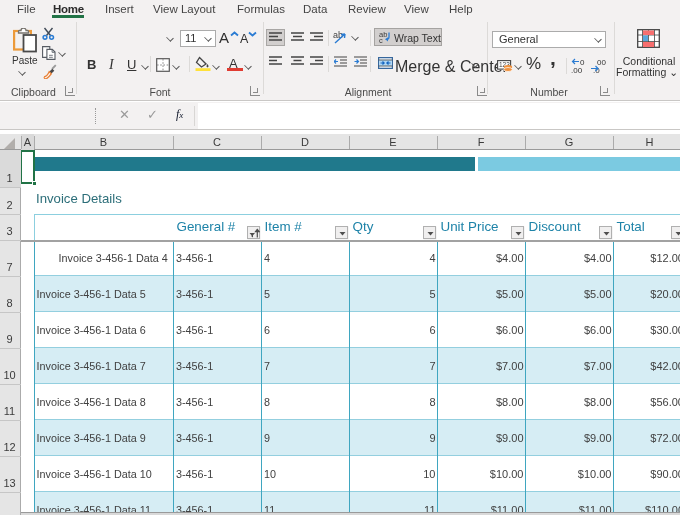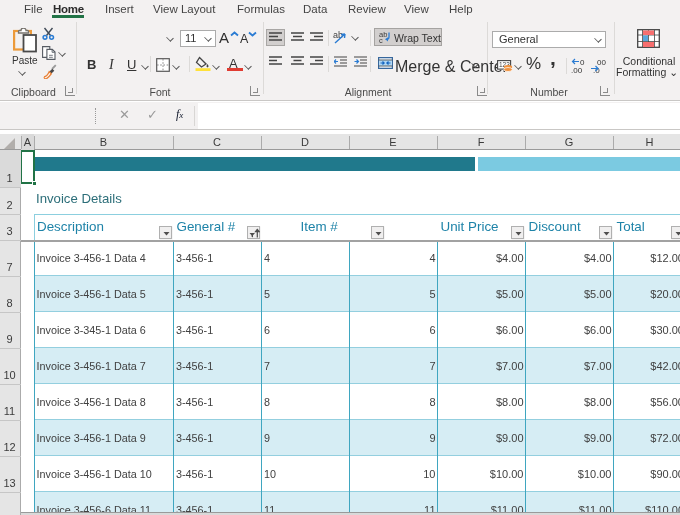--- a/index.html
+++ b/index.html
@@ -41,21 +41,21 @@
 .rline { position:absolute; left:0; width:21px; height:1px; background:#c6c6c6; }
 
 
 #sheet { position:absolute; left:21px; top:19px; width:659px; height:365px; background:#fff; overflow:hidden; }
 .cell { position:absolute; font-size:11px; color:#404040; white-space:nowrap; overflow:hidden; }
 </style>
 </head>
 <body>
 
 <div id="menubar" class="abs">
-  <span class="tab" style="left:24px;">File</span>
+  <span class="tab" style="left:17px;">File</span>
   <span class="tab" id="tab-home" style="left:53px;">Home</span>
   <span class="tab" style="left:105px;">Insert</span>
   <span class="tab" style="left:153px;">View Layout</span>
   <span class="tab" style="left:237px;">Formulas</span>
   <span class="tab" style="left:303px;">Data</span>
   <span class="tab" style="left:348px;">Review</span>
   <span class="tab" style="left:404px;">View</span>
   <span class="tab" style="left:449px;">Help</span>
   <div id="home-ul"></div>
 </div>
@@ -279,39 +279,39 @@
       <div class="rlab" style="top: 363px;">14</div>
     </div>
   <div id="sheet">
       <div class="abs" style="left:13px; top:7px; width:440.5px; height:13.5px; background:#20798c;"></div>
       <div class="abs" style="left:456.5px; top:7px; width:203px; height:13.5px; background:#7bcae1;"></div>
       <div class="abs" style="left:-1px; top:-0.5px; width:14.5px; height:34px; border:2px solid #217346;"></div>
       <div class="abs" style="left:11px; top:31px; width:5px; height:5px; background:#217346; border:1px solid #fff;"></div>
       <div class="abs" style="left:15px; top:41px; font-size:13.2px; color:#2c6e79;">Invoice Details</div>
       <div class="abs" style="left:13px; top:63.5px; width:652px; height:1px; background:#8ccfdf;"></div>
       <div class="abs" style="left:13px; top:63.5px; width:1px; height:26px; background:#8ccfdf;"></div>
-      <div class="abs" style="left:13px; top:64px; width:139.5px; height:25.5px;">
-        <span style="position:absolute; left:3px; top:4.5px; font-size:13.4px; color:#1e83a8; white-space:nowrap;">Description</span>
-        <div style="position:absolute; right:2px; top:11.5px; width:13px; height:13px; background:#f0efef; border:1px solid #b0b0b0; box-shadow:0.5px 0.5px 0 rgba(0,0,0,0.08);">
-          <svg width="11" height="11" viewBox="0 0 11 11" style="position:absolute;left:1px;top:1px;">
-            <path d="M2.5 4 h6 l-3 3.5 z" fill="#4f4f4f"></path>
-          </svg>
-        </div>
-      </div>
       <div class="abs" style="left:152.5px; top:64px; width:88px; height:25.5px;">
         <span style="position:absolute; left:3px; top:4.5px; font-size:13.4px; color:#1e83a8; white-space:nowrap;">General #</span>
         <div style="position:absolute; right:2px; top:11.5px; width:13px; height:13px; background:#f0efef; border:1px solid #b0b0b0; box-shadow:0.5px 0.5px 0 rgba(0,0,0,0.08);">
           <svg width="11" height="11" viewBox="0 0 11 11" style="position:absolute;left:1px;top:1px;">
             <path d="M0.5 5 h5.5 l-2 2.2 v2.3 l-1.5 -1 v-1.3 z" fill="#4d4d4d"></path>
             <path d="M8.3 9.5 v-6.5 M8.3 1.5 l-1.8 2.2 h3.6 z" stroke="#4d4d4d" stroke-width="1.2" fill="#4d4d4d"></path>
           </svg>
         </div>
       </div>
-      <div class="abs" style="left:240.5px; top:64px; width:88px; height:25.5px;margin-left:36px;">
+      <div class="abs" style="left:240.5px; top:64px; width:88px; height:25.5px;">
         <span style="position:absolute; left:3px; top:4.5px; font-size:13.4px; color:#1e83a8; white-space:nowrap;">Item #</span>
+        <div style="position:absolute; right:2px; top:11.5px; width:13px; height:13px; background:#f0efef; border:1px solid #b0b0b0; box-shadow:0.5px 0.5px 0 rgba(0,0,0,0.08);">
+          <svg width="11" height="11" viewBox="0 0 11 11" style="position:absolute;left:1px;top:1px;">
+            <path d="M2.5 4 h6 l-3 3.5 z" fill="#4f4f4f"></path>
+          </svg>
+        </div>
+      </div>
+      <div class="abs" style="left:328.5px; top:64px; width:88px; height:25.5px;">
+        <span style="position:absolute; left:3px; top:4.5px; font-size:13.4px; color:#1e83a8; white-space:nowrap;">Qty</span>
         <div style="position:absolute; right:2px; top:11.5px; width:13px; height:13px; background:#f0efef; border:1px solid #b0b0b0; box-shadow:0.5px 0.5px 0 rgba(0,0,0,0.08);">
           <svg width="11" height="11" viewBox="0 0 11 11" style="position:absolute;left:1px;top:1px;">
             <path d="M2.5 4 h6 l-3 3.5 z" fill="#4f4f4f"></path>
           </svg>
         </div>
       </div>
       <div class="abs" style="left:416.5px; top:64px; width:88px; height:25.5px;">
         <span style="position:absolute; left:3px; top:4.5px; font-size:13.4px; color:#1e83a8; white-space:nowrap;">Unit Price</span>
         <div style="position:absolute; right:2px; top:11.5px; width:13px; height:13px; background:#f0efef; border:1px solid #b0b0b0; box-shadow:0.5px 0.5px 0 rgba(0,0,0,0.08);">
           <svg width="11" height="11" viewBox="0 0 11 11" style="position:absolute;left:1px;top:1px;">
@@ -331,39 +331,39 @@
         <span style="position:absolute; left:3px; top:4.5px; font-size:13.4px; color:#1e83a8; white-space:nowrap;">Total</span>
         <div style="position:absolute; right:2px; top:11.5px; width:13px; height:13px; background:#f0efef; border:1px solid #b0b0b0; box-shadow:0.5px 0.5px 0 rgba(0,0,0,0.08);">
           <svg width="11" height="11" viewBox="0 0 11 11" style="position:absolute;left:1px;top:1px;">
             <path d="M2.5 4 h6 l-3 3.5 z" fill="#4f4f4f"></path>
           </svg>
         </div>
       </div>
       <div class="abs" style="z-index:6; left:-21px; top:89.5px; width:701px; height:2px; background:#a2a2a2;"></div>
       <div class="abs" style="left:13px; top:91px; width:652px; height:35px; background:#ffffff;"></div>
       <div class="abs" style="left:13px; top:125px; width:652px; height:1px; background:#93cfdf;"></div>
-      <div class="cell" style="left:15.5px; font-size:10.8px; top:101.5px;">Invoice 3-456-1 Data 4</div>
+      <div class="cell" style="left:15.5px; font-size:10.8px; top:101.5px;padding-left:22px;">Invoice 3-456-1 Data 4</div>
       <div class="cell" style="left:155px; font-size:10.8px; top:101.5px;">3-456-1</div>
       <div class="cell" style="left:243px; font-size:10.8px; top:101.5px;">4</div>
       <div class="cell" style="left:328.5px; width:86px; text-align:right; font-size:11px; top:102px;">4</div>
       <div class="cell" style="left:416.5px; width:86px; text-align:right; font-size:11px; top:102px;">$4.00</div>
       <div class="cell" style="left:504.5px; width:86px; text-align:right; font-size:11px; top:102px;">$4.00</div>
       <div class="cell" style="left:592.5px; width:70.5px; text-align:right; font-size:11px; top:102px;">$12.00</div>
       <div class="abs" style="left:13px; top:126px; width:652px; height:36px; background:#d6edf4;"></div>
       <div class="abs" style="left:13px; top:161px; width:652px; height:1px; background:#93cfdf;"></div>
       <div class="cell" style="left:15.5px; font-size:10.8px; top:137.5px;">Invoice 3-456-1 Data 5</div>
       <div class="cell" style="left:155px; font-size:10.8px; top:137.5px;">3-456-1</div>
       <div class="cell" style="left:243px; font-size:10.8px; top:137.5px;">5</div>
       <div class="cell" style="left:328.5px; width:86px; text-align:right; font-size:11px; top:138px;">5</div>
       <div class="cell" style="left:416.5px; width:86px; text-align:right; font-size:11px; top:138px;">$5.00</div>
       <div class="cell" style="left:504.5px; width:86px; text-align:right; font-size:11px; top:138px;">$5.00</div>
       <div class="cell" style="left:592.5px; width:70.5px; text-align:right; font-size:11px; top:138px;">$20.00</div>
       <div class="abs" style="left:13px; top:162px; width:652px; height:36px; background:#ffffff;"></div>
       <div class="abs" style="left:13px; top:197px; width:652px; height:1px; background:#93cfdf;"></div>
-      <div class="cell" style="left:15.5px; font-size:10.8px; top:173.5px;">Invoice 3-345-1 Data 6</div>
+      <div class="cell" style="left:15.5px; font-size:10.8px; top:173.5px;">Invoice 3-456-1 Data 6</div>
       <div class="cell" style="left:155px; font-size:10.8px; top:173.5px;">3-456-1</div>
       <div class="cell" style="left:243px; font-size:10.8px; top:173.5px;">6</div>
       <div class="cell" style="left:328.5px; width:86px; text-align:right; font-size:11px; top:174px;">6</div>
       <div class="cell" style="left:416.5px; width:86px; text-align:right; font-size:11px; top:174px;">$6.00</div>
       <div class="cell" style="left:504.5px; width:86px; text-align:right; font-size:11px; top:174px;">$6.00</div>
       <div class="cell" style="left:592.5px; width:70.5px; text-align:right; font-size:11px; top:174px;">$30.00</div>
       <div class="abs" style="left:13px; top:198px; width:652px; height:36px; background:#d6edf4;"></div>
       <div class="abs" style="left:13px; top:233px; width:652px; height:1px; background:#93cfdf;"></div>
       <div class="cell" style="left:15.5px; font-size:10.8px; top:209.5px;">Invoice 3-456-1 Data 7</div>
       <div class="cell" style="left:155px; font-size:10.8px; top:209.5px;">3-456-1</div>
@@ -393,21 +393,21 @@
       <div class="abs" style="left:13px; top:306px; width:652px; height:36px; background:#ffffff;"></div>
       <div class="abs" style="left:13px; top:341px; width:652px; height:1px; background:#93cfdf;"></div>
       <div class="cell" style="left:15.5px; font-size:10.8px; top:317.5px;">Invoice 3-456-1 Data 10</div>
       <div class="cell" style="left:155px; font-size:10.8px; top:317.5px;">3-456-1</div>
       <div class="cell" style="left:243px; font-size:10.8px; top:317.5px;">10</div>
       <div class="cell" style="left:328.5px; width:86px; text-align:right; font-size:11px; top:318px;">10</div>
       <div class="cell" style="left:416.5px; width:86px; text-align:right; font-size:11px; top:318px;">$10.00</div>
       <div class="cell" style="left:504.5px; width:86px; text-align:right; font-size:11px; top:318px;">$10.00</div>
       <div class="cell" style="left:592.5px; width:70.5px; text-align:right; font-size:11px; top:318px;">$90.00</div>
       <div class="abs" style="left:13px; top:342px; width:652px; height:36px; background:#d6edf4;"></div>
-      <div class="cell" style="left:15.5px; font-size:10.8px; top:353.5px;">Invoice 3-456-6 Data 11</div>
+      <div class="cell" style="left:15.5px; font-size:10.8px; top:353.5px;">Invoice 3-456-1 Data 11</div>
       <div class="cell" style="left:155px; font-size:10.8px; top:353.5px;">3-456-1</div>
       <div class="cell" style="left:243px; font-size:10.8px; top:353.5px;">11</div>
       <div class="cell" style="left:328.5px; width:86px; text-align:right; font-size:11px; top:354px;">11</div>
       <div class="cell" style="left:416.5px; width:86px; text-align:right; font-size:11px; top:354px;">$11.00</div>
       <div class="cell" style="left:504.5px; width:86px; text-align:right; font-size:11px; top:354px;">$11.00</div>
       <div class="cell" style="left:592.5px; width:70.5px; text-align:right; font-size:11px; top:354px;">$110.00</div>
       <div class="abs" style="left:12.5px; top:90px; width:1px; height:272px; background:#3fa6c0;"></div>
       <div class="abs" style="left:152px; top:90px; width:1px; height:272px; background:#3fa6c0;"></div>
       <div class="abs" style="left:240px; top:90px; width:1px; height:272px; background:#3fa6c0;"></div>
       <div class="abs" style="left:328px; top:90px; width:1px; height:272px; background:#3fa6c0;"></div>

